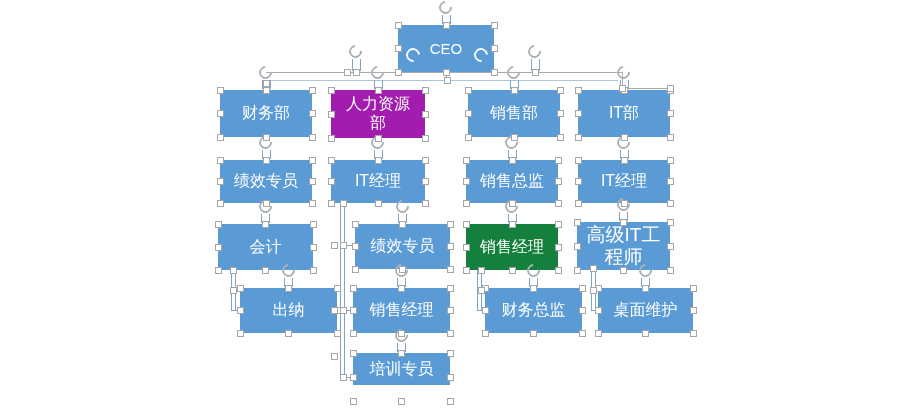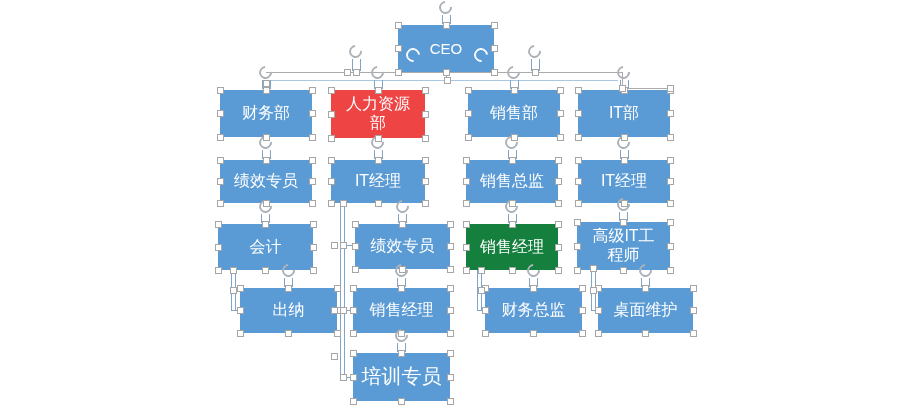--- a/index.html
+++ b/index.html
@@ -49,21 +49,21 @@
       <polyline points="591,268 591,310 598,310" fill="none" stroke="#7FA5C8" stroke-width="1" shape-rendering="crispEdges"></polyline>
       <polyline points="595,268 595,310" fill="none" stroke="#7FA5C8" stroke-width="1" shape-rendering="crispEdges"></polyline>
     </svg>
   <div id="nodes">
       <div class="node" style="left: 398px; top: 25px; width: 96px; height: 47px; background: rgb(91, 155, 213); font-size: 15px;">
         <span>CEO</span>
       </div>
       <div class="node" style="left: 220px; top: 90px; width: 92px; height: 47px; background: rgb(91, 155, 213); font-size: 16px;">
         <span>财务部</span>
       </div>
-      <div class="node" style="left: 331px; top: 90px; width: 94px; height: 48px; background: #ef4444; font-size: 16px;">
+      <div class="node" style="left: 331px; top: 90px; width: 94px; height: 48px; background: #a21caf; font-size: 16px;">
         <span>人力资源部</span>
       </div>
       <div class="node" style="left: 468px; top: 90px; width: 92px; height: 47px; background: rgb(91, 155, 213); font-size: 16px;">
         <span>销售部</span>
       </div>
       <div class="node" style="left: 578px; top: 90px; width: 92px; height: 47px; background: rgb(91, 155, 213); font-size: 16px;">
         <span>IT部</span>
       </div>
       <div class="node" style="left: 220px; top: 160px; width: 92px; height: 43px; background: rgb(91, 155, 213); font-size: 16px;">
         <span>绩效专员</span>
@@ -79,36 +79,36 @@
       </div>
       <div class="node" style="left: 218px; top: 224px; width: 95px; height: 46px; background: rgb(91, 155, 213); font-size: 16px;">
         <span>会计</span>
       </div>
       <div class="node" style="left: 355px; top: 224px; width: 95px; height: 45px; background: rgb(91, 155, 213); font-size: 16px;">
         <span>绩效专员</span>
       </div>
       <div class="node" style="left: 466px; top: 224px; width: 92px; height: 46px; background: #15803d; font-size: 16px;">
         <span>销售经理</span>
       </div>
-      <div class="node" style="left: 577px; top: 222px; width: 93px; height: 48px; background: rgb(91, 155, 213); font-size: 16px;">
+      <div class="node" style="left: 577px; top: 222px; width: 93px; height: 48px; background: rgb(91, 155, 213); font-size: 19px;">
         <span>高级IT工程师</span>
       </div>
       <div class="node" style="left: 240px; top: 288px; width: 97px; height: 45px; background: rgb(91, 155, 213); font-size: 16px;">
         <span>出纳</span>
       </div>
       <div class="node" style="left: 353px; top: 288px; width: 97px; height: 45px; background: rgb(91, 155, 213); font-size: 16px;">
         <span>销售经理</span>
       </div>
       <div class="node" style="left: 485px; top: 288px; width: 97px; height: 45px; background: rgb(91, 155, 213); font-size: 16px;">
         <span>财务总监</span>
       </div>
       <div class="node" style="left: 598px; top: 288px; width: 95px; height: 45px; background: rgb(91, 155, 213); font-size: 16px;">
         <span>桌面维护</span>
       </div>
-      <div class="node" style="left: 353px; top: 353px; width: 97px; height: 48px; background: rgb(91, 155, 213); font-size: 20px;">
+      <div class="node" style="left: 353px; top: 353px; width: 97px; height: 32px; background: rgb(91, 155, 213); font-size: 16px;">
         <span>培训专员</span>
       </div>
     </div>
   <div id="overlay">
       <div class="handle" style="left: 394.5px; top: 21.5px;"></div>
       <div class="handle" style="left: 442.5px; top: 21.5px;"></div>
       <div class="handle" style="left: 490.5px; top: 21.5px;"></div>
       <div class="handle" style="left: 394.5px; top: 45px;"></div>
       <div class="handle" style="left: 490.5px; top: 45px;"></div>
       <div class="handle" style="left: 394.5px; top: 68.5px;"></div>

